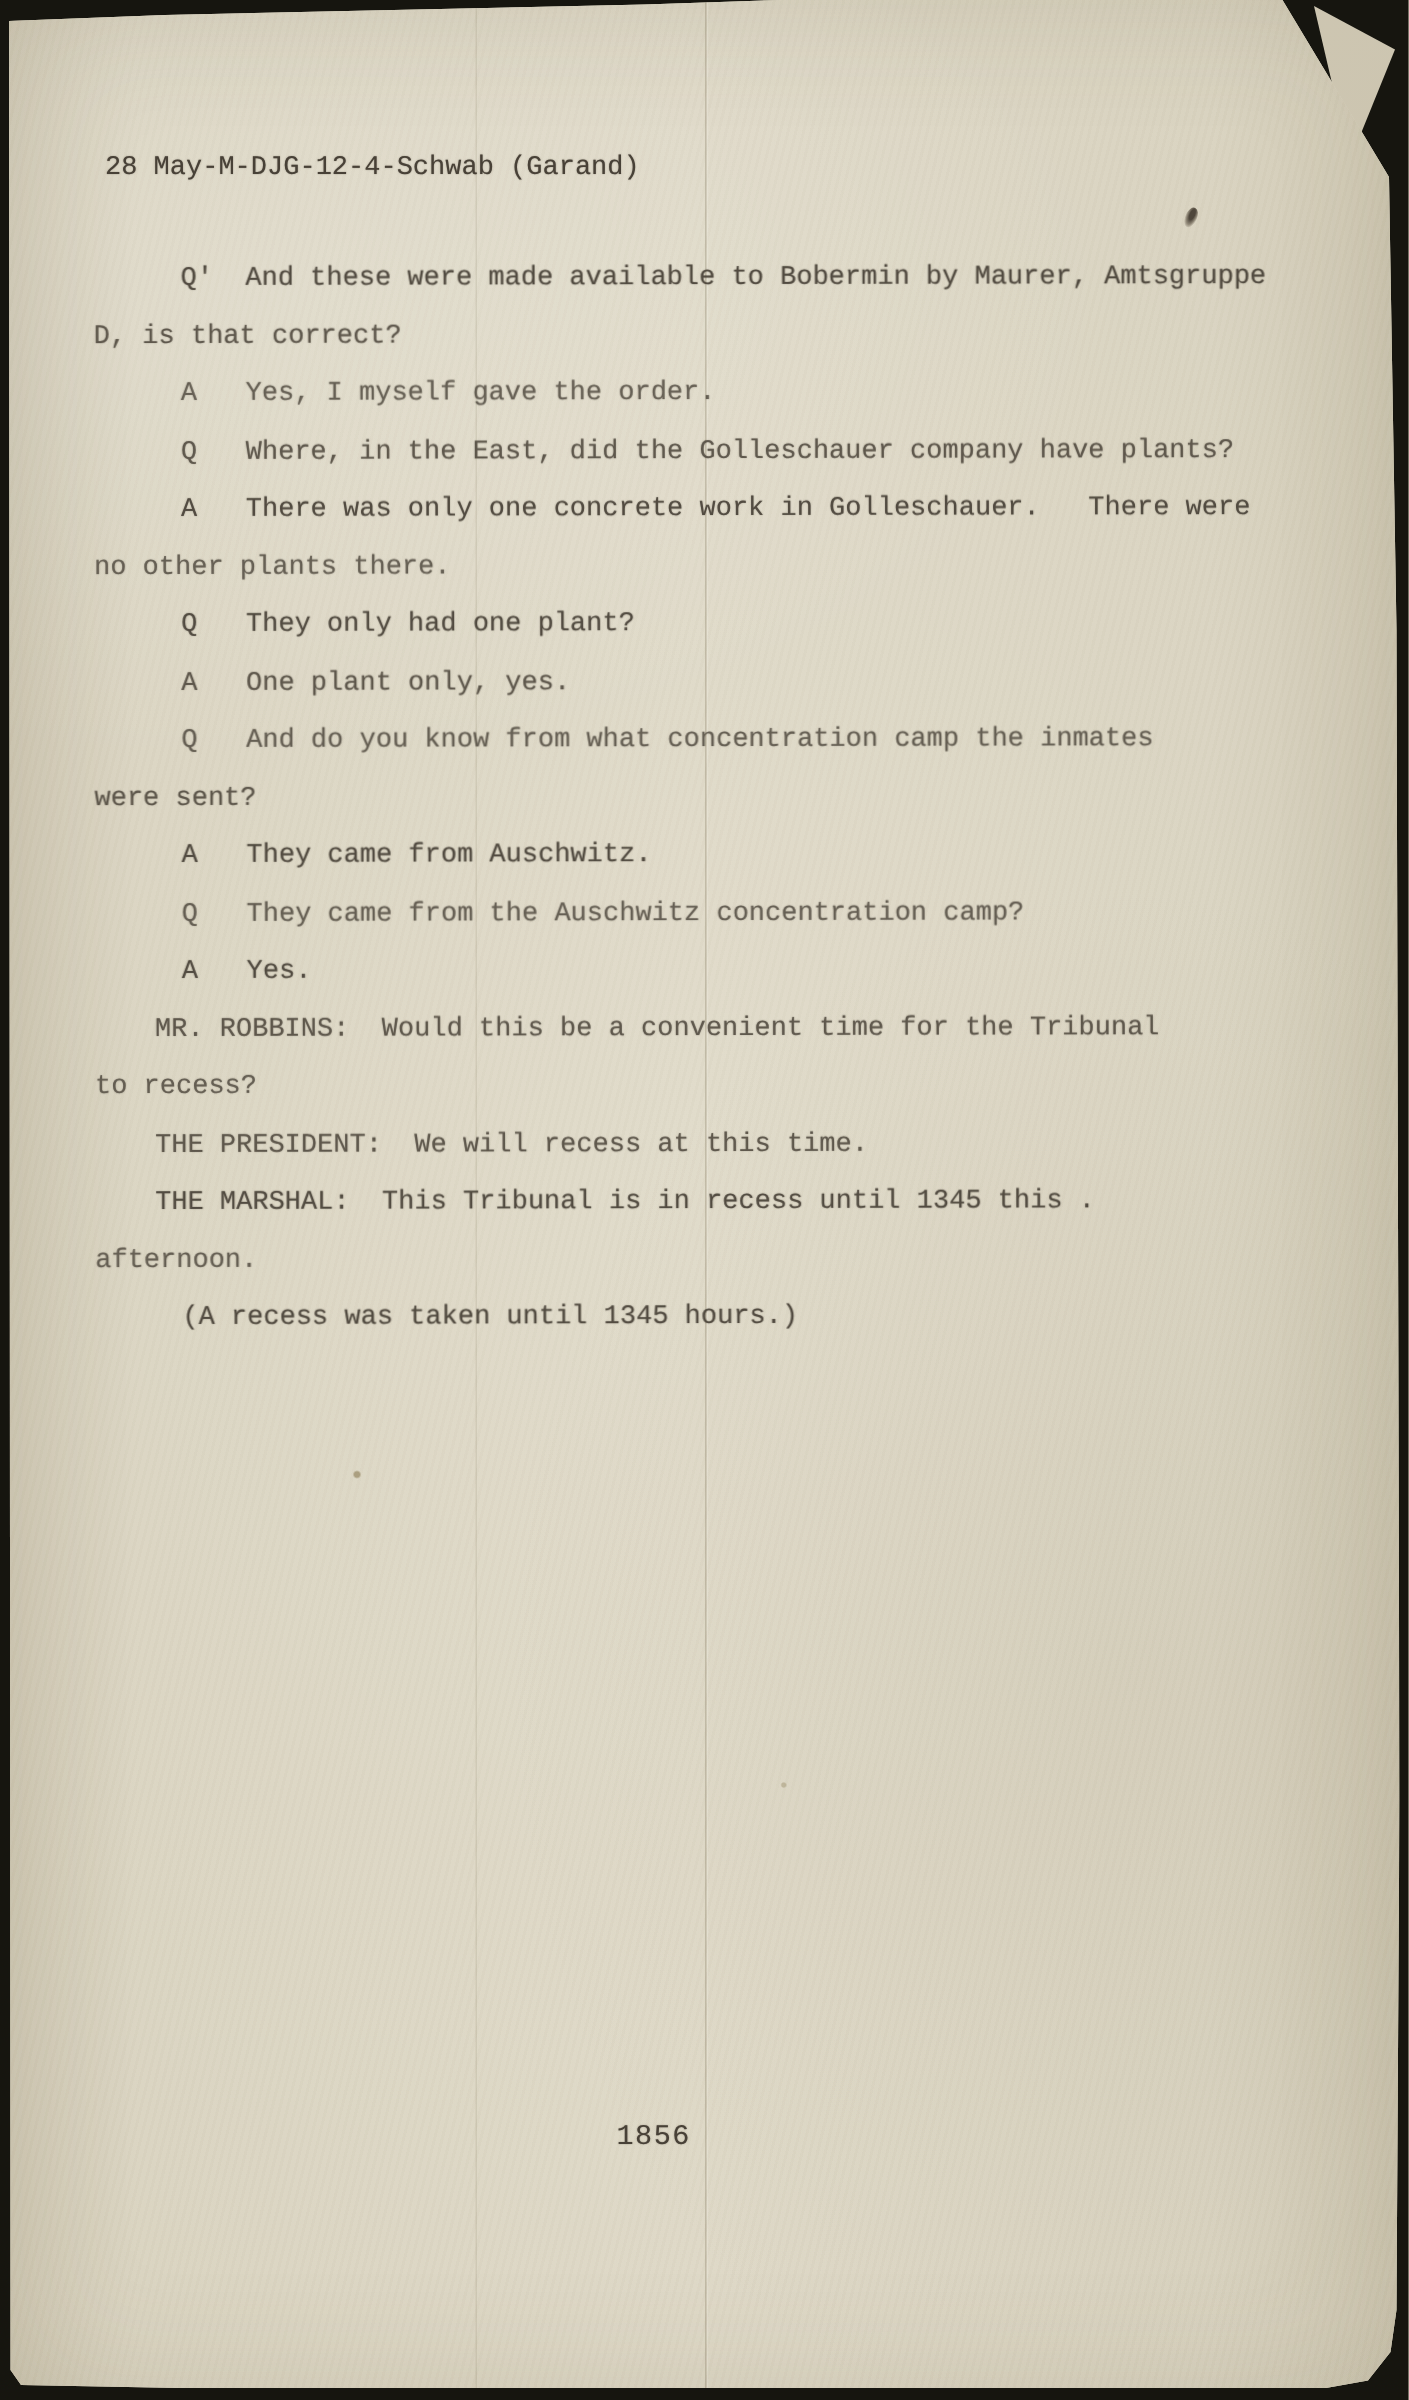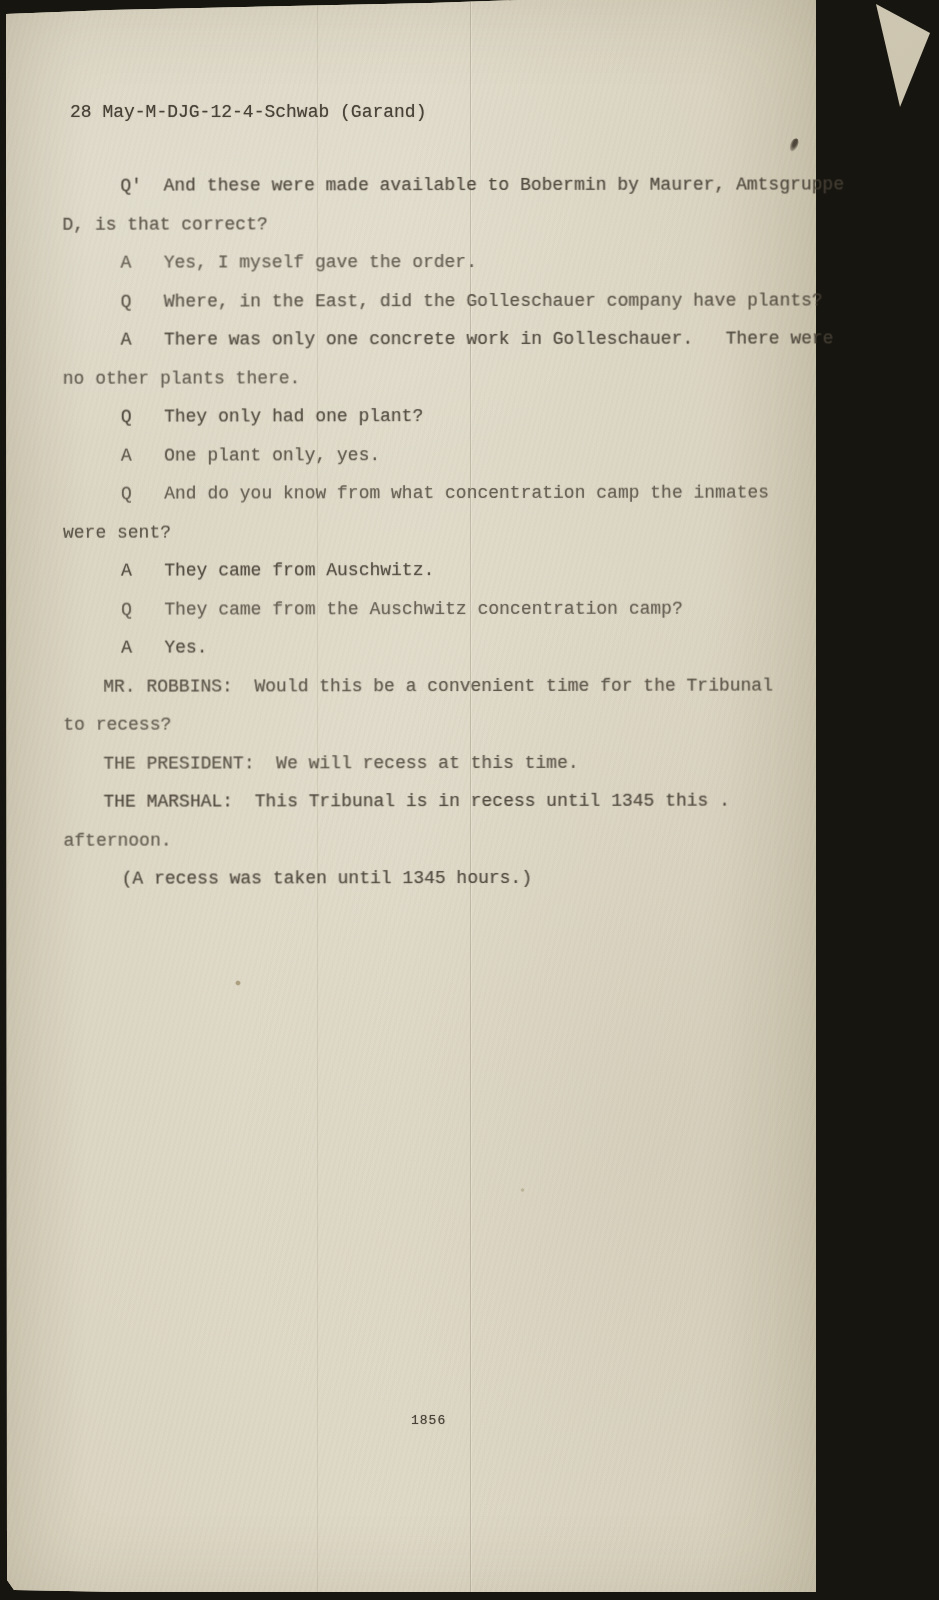--- a/index.html
+++ b/index.html
@@ -5,21 +5,21 @@
   html,body{margin:0;padding:0;}
   body{
     width:939px;height:1600px;
     background:#16150f;
     overflow:hidden;
     position:relative;
     font-family:"Liberation Mono","DejaVu Sans Mono",monospace;
   }
   
   .paper{
-    position:absolute;left:0;top:0;width:816px;height:1600px;
+    position:absolute;left:0;top:0;width:939px;height:1600px;
     background:
       radial-gradient(ellipse 900px 500px at 18% 12%, rgba(255,255,252,.16), transparent 65%),
       radial-gradient(ellipse 700px 900px at 80% 70%, rgba(125,110,78,.07), transparent 60%),
       radial-gradient(ellipse 1200px 1400px at 50% 50%, rgba(255,255,248,.10), transparent 75%),
       repeating-linear-gradient(104deg, rgba(150,138,106,.030) 0 2px, rgba(255,255,250,.025) 2px 5px),
       linear-gradient(90deg,#d0c9b4 0,#d9d3c0 10%,#ddd7c5 50%,#d8d2bf 86%,#cdc6b0 100%);
     background-color:#d8d2bf;
     clip-path:polygon(
       6px 14px, 110px 10px, 430px 3px, 520px 0px, 855px 0px,
       926px 118px, 931px 420px, 933px 1200px, 931px 1540px,
@@ -64,21 +64,21 @@
   .line{white-space:pre;}
   .line.first{padding-left:58px;}
   .line.speech{padding-left:40px;}
   .line.cont{padding-left:0;}
   
   .line:nth-child(odd){opacity:.93;}
   .line:nth-child(even){opacity:.85;}
   .line:nth-child(3n){opacity:.80;}
   .page-number{
     position:absolute;left:411px;top:1413px;
-    font-size:13px;letter-spacing:1px;
+    font-size:19px;letter-spacing:1px;
     text-shadow:0 0 1px rgba(72,65,55,.55);
   }
 </style>
 </head>
 <body>
 
 <div class="scan-bg"></div>
 
 <div class="under-corner"></div>
 

